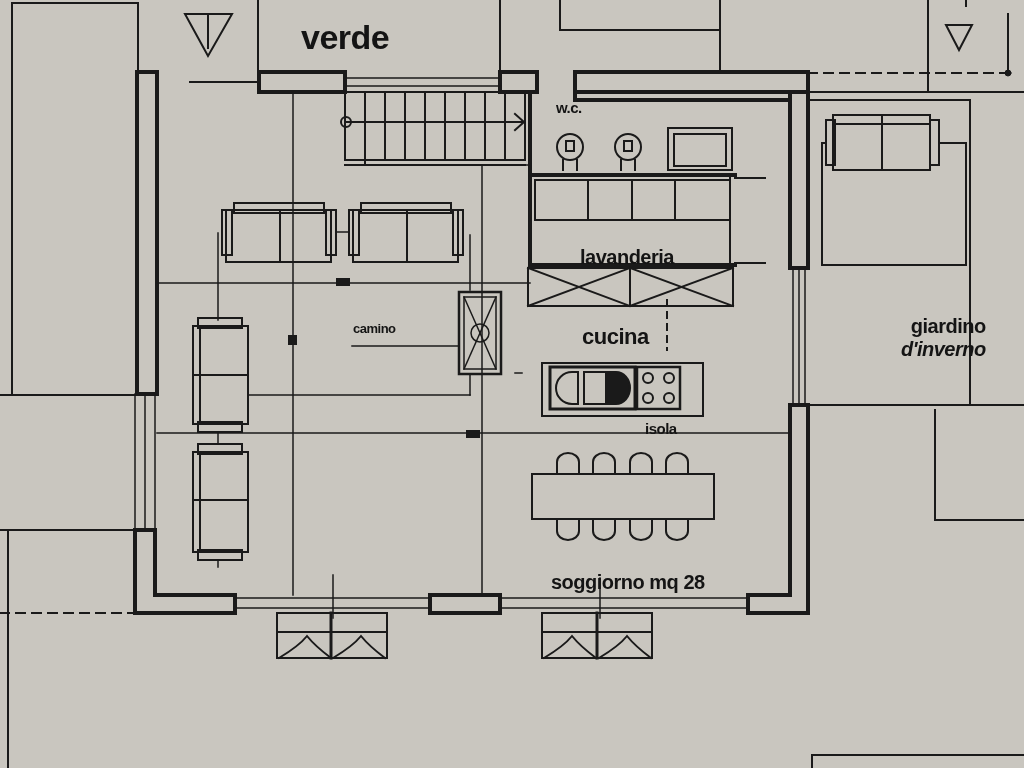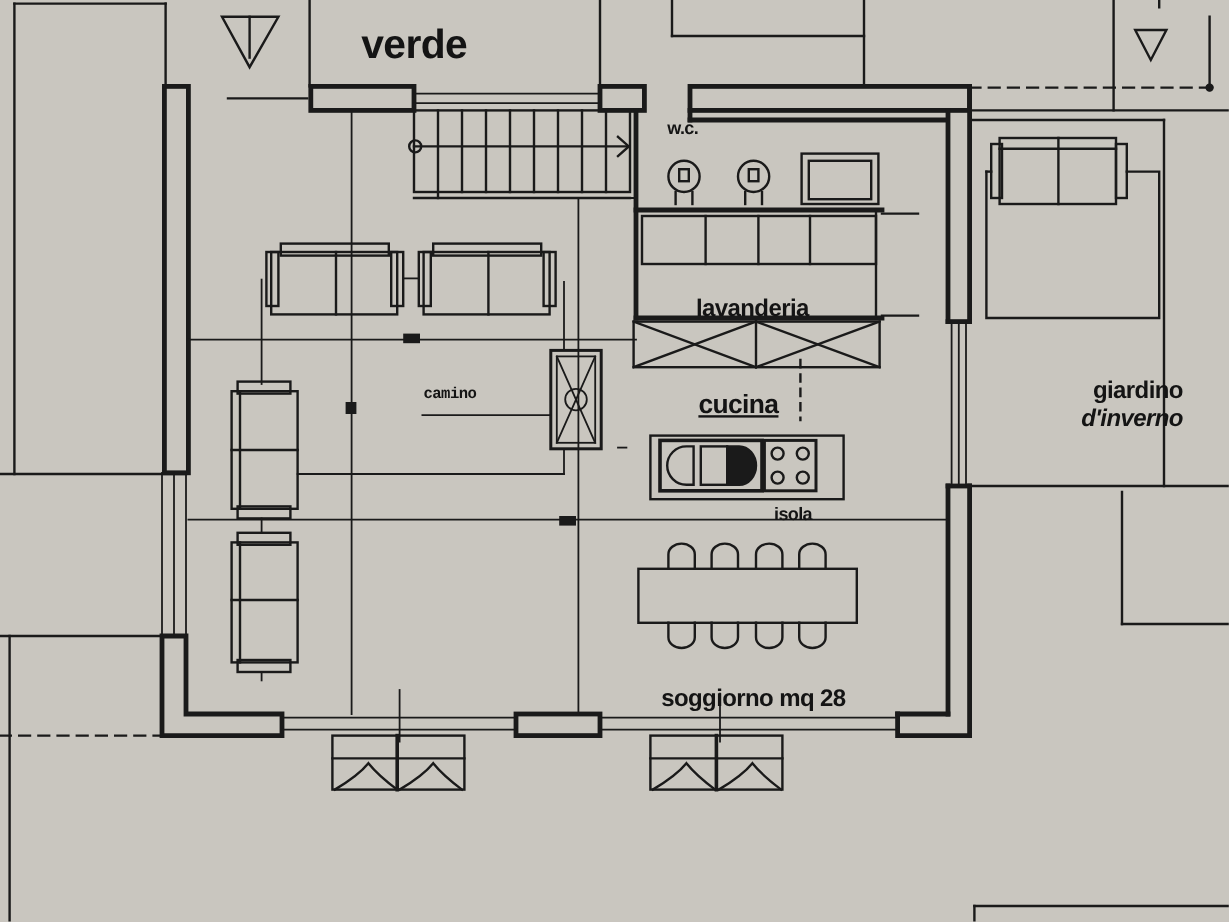--- a/index.html
+++ b/index.html
@@ -265,21 +265,21 @@
       <polyline points="822,143 822,265 966,265 966,143 939,143"></polyline>
       <line x1="822" y1="143" x2="826" y2="143"></line>
     </g>
   </g>
 </svg>
 
   
   <div class="lbl xl" style="left:301px;top:20px;">verde</div>
   <div class="lbl sm" style="left:556px;top:100px;font-size:15px;">w.c.</div>
   <div class="lbl md" style="left:580px;top:230px;margin-top:17px;">lavanderia</div>
-  <div class="lbl sm" style="left:353px;top:322px;font-family:Liberation Mono, monospace;">camino</div>
-  <div class="lbl lg" style="left:582px;top:326px;text-decoration:underline;">cucina</div>
+  <div class="lbl sm" style="left:353px;top:322px;">camino</div>
+  <div class="lbl lg" style="left:582px;top:326px;">cucina</div>
   <div class="lbl xs" style="left:645px;top:421px;">isola</div>
   <div class="lbl md ml" style="left:901px;top:316px;text-align:right;">
     <div>giardino</div>
     <div style="margin-top:3px;font-style:italic;">d'inverno</div>
   </div>
   <div class="lbl md" style="left:551px;top:572px;">soggiorno mq 28</div>
 </div>
 
 </body></html>

